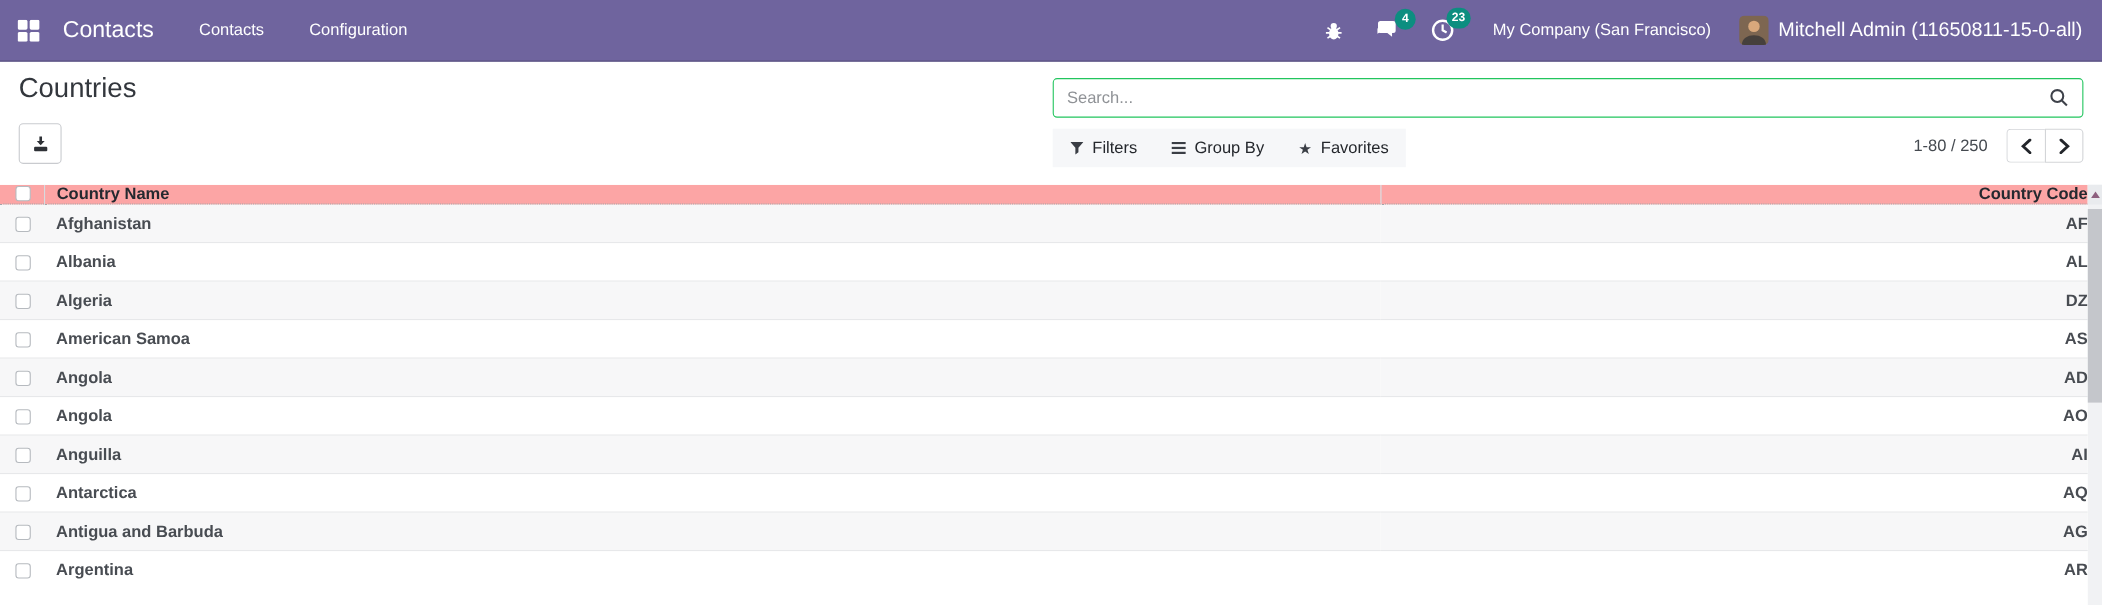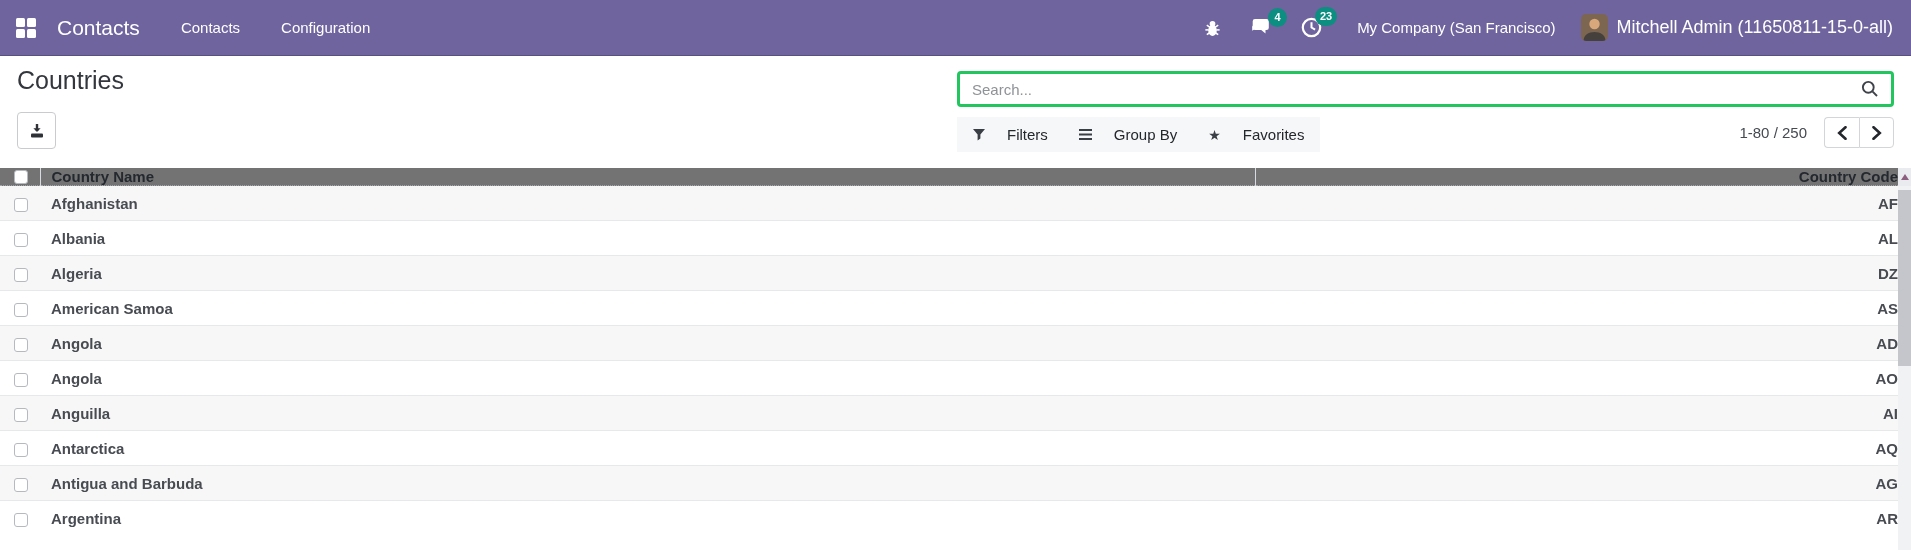--- a/index.html
+++ b/index.html
@@ -36,53 +36,53 @@
 
   
   .page-title { position:absolute; left:17px; top:66px; font-size:25px; font-weight:400; color:#33373d; }
   .export-btn {
     position:absolute; left:17px; top:112px; width:39px; height:37px;
     background:#fff; border:1px solid #c9cbcf; border-radius:4px;
     display:flex; align-items:center; justify-content:center; cursor:pointer;
   }
   .search-box {
     position:absolute; left:957px; top:71px; width:937px; height:36px;
-    border:3px solid #22c55e; border-radius:4px; background:#fff;
+    border:1px solid #22c55e; border-radius:4px; background:#fff;
     display:flex; align-items:center; padding:0 12px;
   }
   .search-input {
     flex:1; border:none; outline:none; font-size:15px;
     font-family:"Liberation Sans", sans-serif; color:#454a50; background:transparent;
   }
   .search-input::placeholder { color:#8f9296; }
   .search-btn { display:flex; align-items:center; cursor:pointer; padding-left:10px; }
 
   .filter-bar {
     position:absolute; left:957px; top:117px; height:35px;
     background:#f6f7f9; display:flex; align-items:center; padding:0 16px;
   }
-  .fbtn { display:flex; align-items:center; gap:22px; font-size:15px; color:#24272c; cursor:pointer; }
+  .fbtn { display:flex; align-items:center; gap:8px; font-size:15px; color:#24272c; cursor:pointer; }
   .fbtn + .fbtn { margin-left:31px;justify-content:center; }
   .fbtn .star { font-size:14px; color:#3a3e45; line-height:1; }
 
   .pager { position:absolute; top:117px; right:17px; display:flex; align-items:center; }
   .pager-text { font-size:15px; color:#454a50; margin-right:17px; }
   .pager-btns { display:flex; }
   .pager-btn {
     width:35px; height:31px; background:#fff; border:1px solid #d3d5d8;
     display:flex; align-items:center; justify-content:center; cursor:pointer;
   }
   .pager-btn.prev { border-radius:4px 0 0 4px; border-right:none; }
   .pager-btn.next { border-radius:0 4px 4px 0; }
 
   
   .table-wrap { position:absolute; left:0; top:168px; width:1898px; height:382px; overflow:hidden; }
   table { width:100%; border-collapse:collapse; font-size:15px; table-layout:fixed; }
   thead th {
-    height:14px; background:#737373; border-bottom:1px dotted #a2a5a9;
+    height:14px; background:#fca5a5; border-bottom:1px dotted #a2a5a9;
     font-weight:700; color:#24292f; text-align:left; vertical-align:middle;margin-top:44px;
   }
   th.cb, td.cb { width:40px; }
   thead th.cb, thead th.name { border-right:1px solid #d7dade; }
   th.name, td.name { padding-left:11px; }
   th.code, td.code { width:643px; padding-left:9px;text-align:right; }
   tbody tr { height:35px; cursor:pointer; }
   tbody tr:nth-child(odd) { background:#f7f7f8; }
   tbody tr + tr td { border-top:1px solid #e7e8ea; }
   td { vertical-align:middle; color:#484c52;font-weight:bold; }

